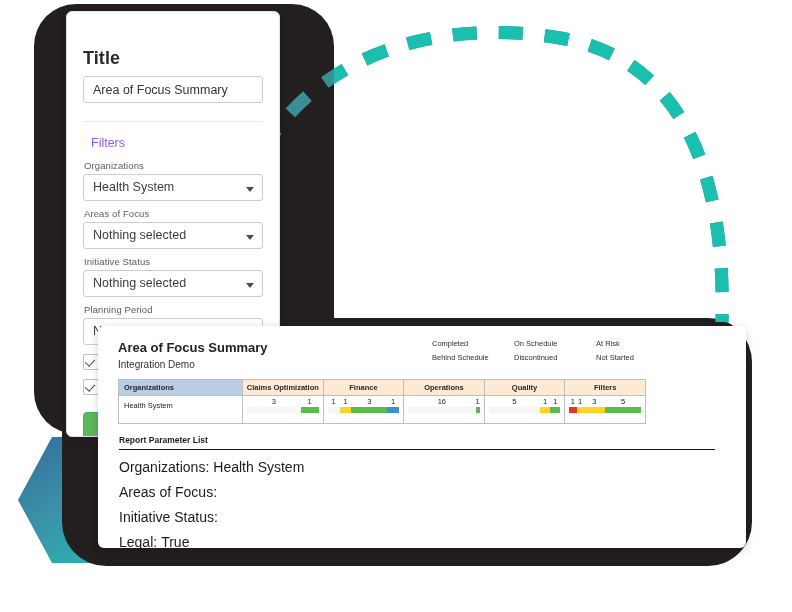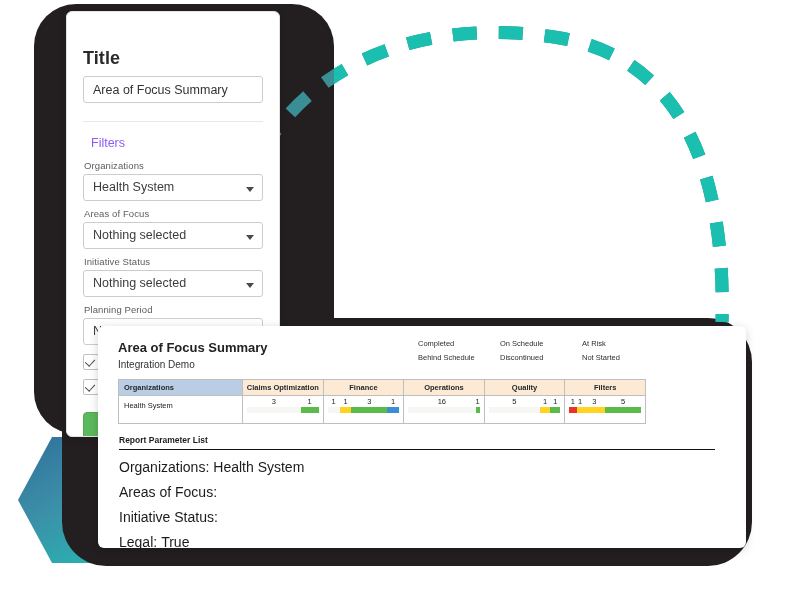--- a/index.html
+++ b/index.html
@@ -220,21 +220,21 @@
     margin: 0;
   }
   .report-subtitle {
     font-size: 10px;
     color: #333333;
     margin: 4px 0 0 0;
   }
 
   .legend {
     position: absolute;
-    right: 86px;
+    right: 72px;
     top: 12px;
     display: grid;
     grid-template-columns: repeat(3, 78px);
     grid-auto-rows: 12px;
     column-gap: 4px;
     row-gap: 2px;
   }
   .legend-item { font-size: 7.5px; color: #2f2f2f; line-height: 12px; }
 
   .report-table {

